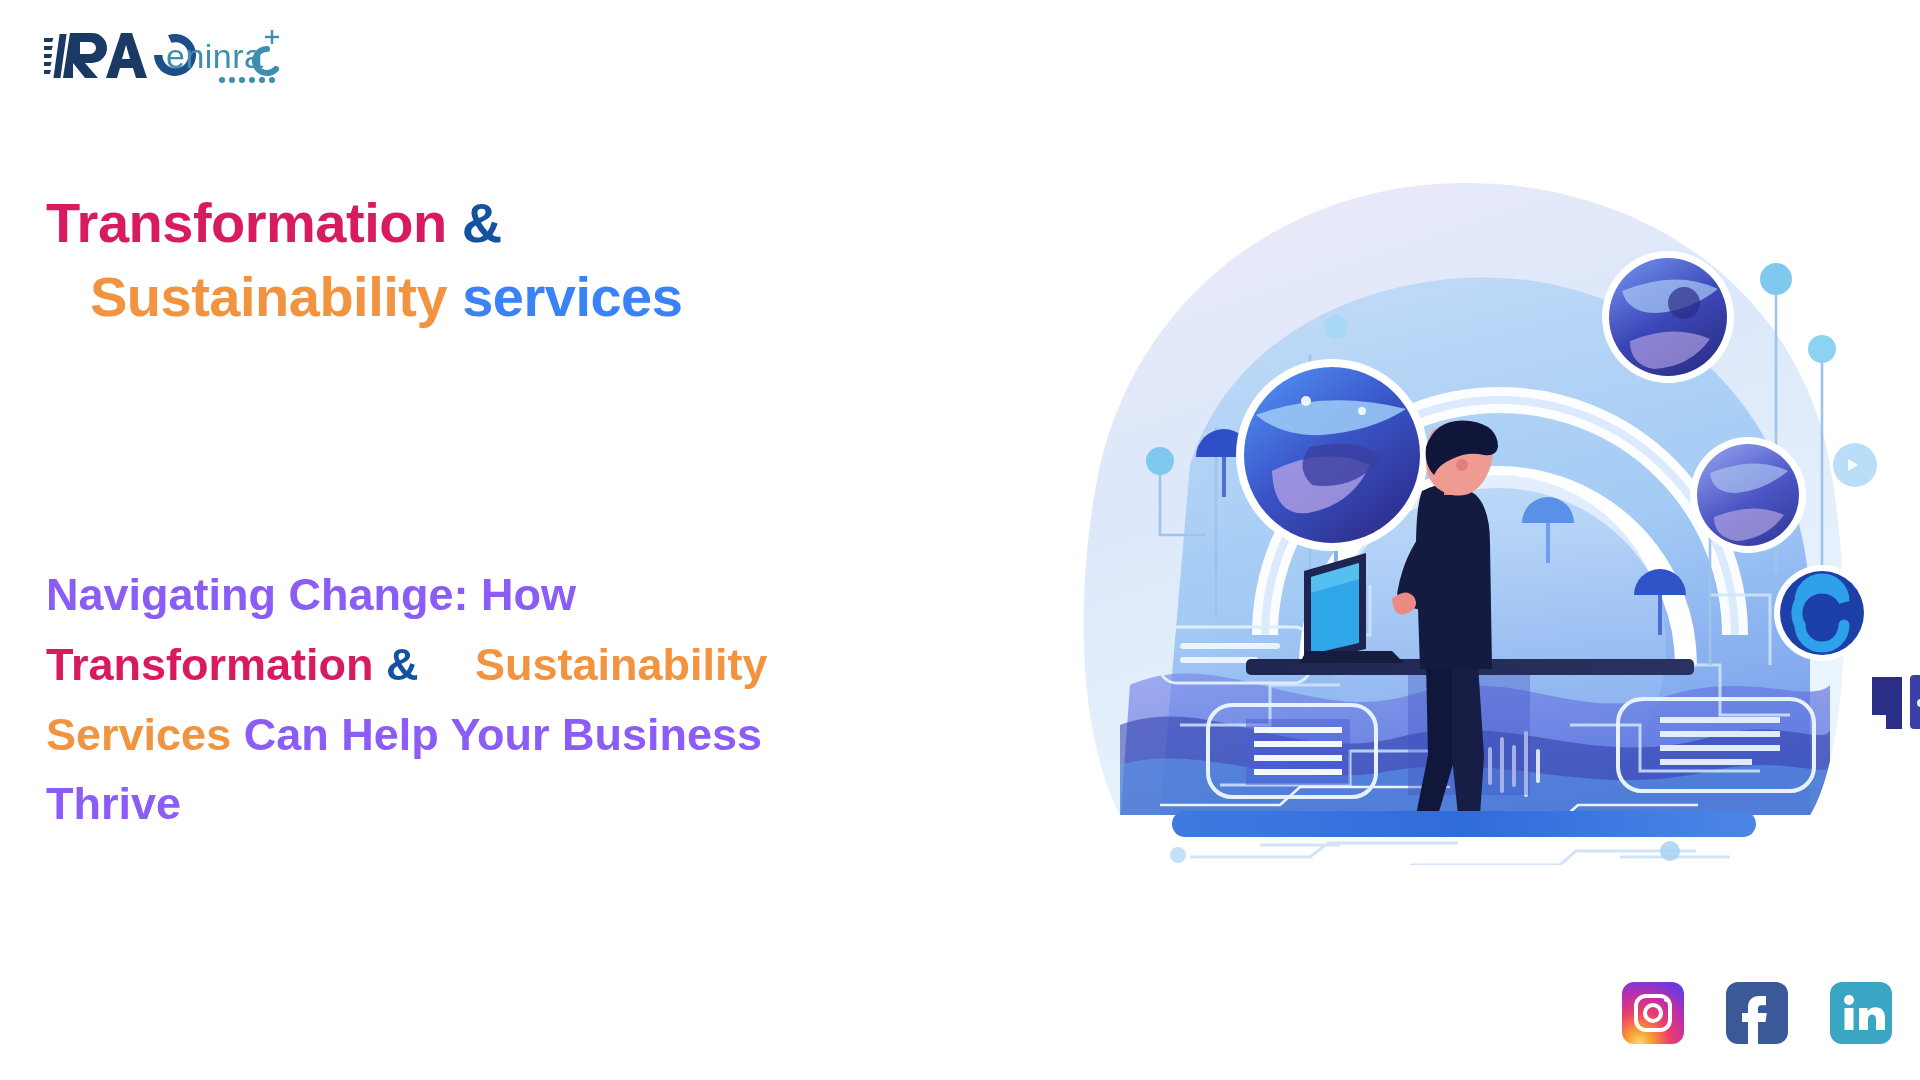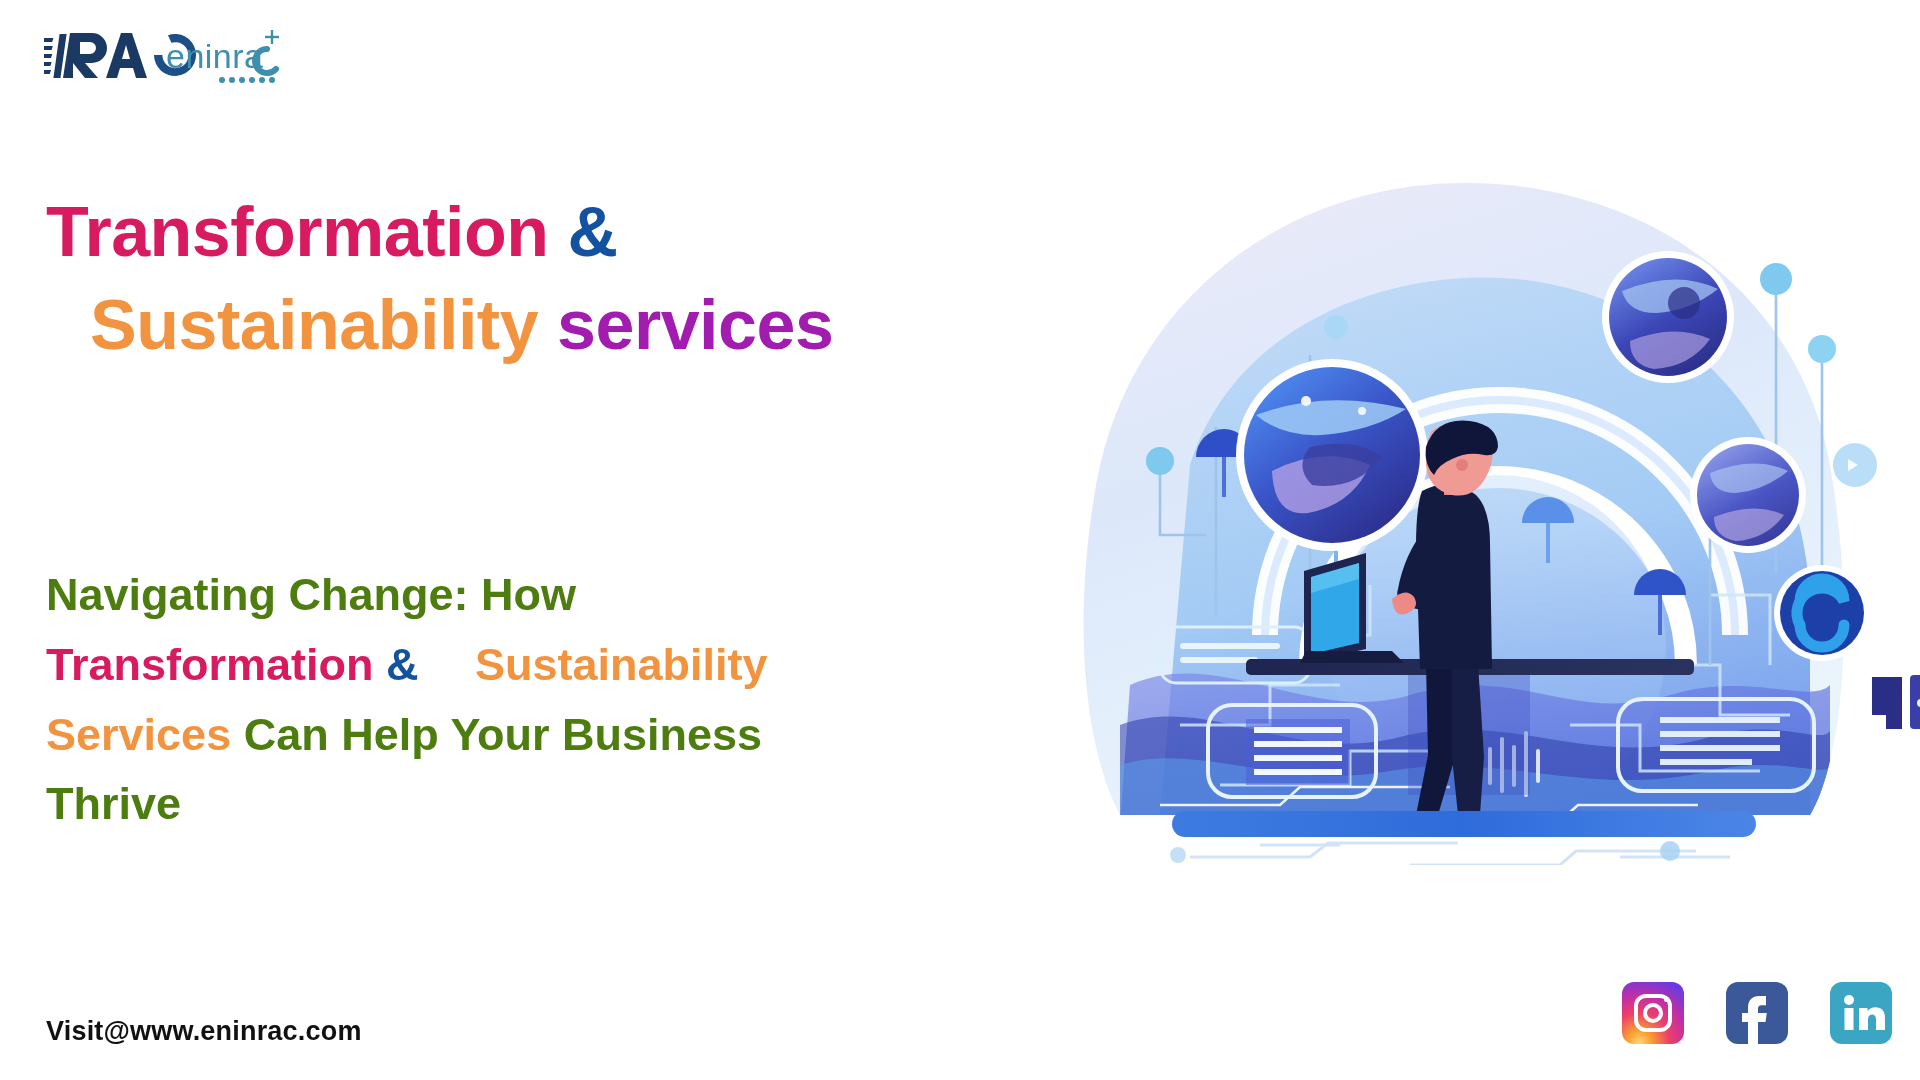--- a/index.html
+++ b/index.html
@@ -17,30 +17,30 @@
 
   
   .logo { position:absolute; left:44px; top:24px; width:260px; height:62px; }
   .logo svg { display:block; width:260px; height:62px; }
 
   
   .headline {
     position:absolute; left:46px; top:186px;
     width:880px;
     font-weight:700;
-    font-size:70px;
+    font-size:56px;
     line-height:1.33;
     letter-spacing:-0.5px;
   }
   .headline .ln { display:block; white-space:nowrap; }
   .c-pink   { color:#D81B60; }
   .c-blue   { color:#12529E; }
   .c-orange { color:#F2933F;margin-left:44px; }
-  .c-red    { color:#a21caf; }
-  .c-black  { color:#4d7c0f; }
+  .c-red    { color:#3b82f6; }
+  .c-black  { color:#8b5cf6; }
 
   
   .subhead {
     position:absolute; left:46px; top:560px;
     width:840px;
     font-weight:700;
     font-size:45px;
     line-height:1.55;
     color:#131313;
   }
@@ -128,21 +128,20 @@
     </svg>
   </div>
 
   <h1 class="headline">
     <span class="ln"><span class="c-pink">Transformation</span> <span class="c-blue">&amp;</span></span>
     <span class="ln"><span class="c-orange">Sustainability</span> <span class="c-red">services</span></span>
   </h1>
 
   <p class="subhead"><span class="c-black">Navigating Change: How </span><span class="c-pink">Transformation</span><span class="c-blue"> &amp; </span><span class="c-orange">Sustainability Services</span><span class="c-black"> Can Help Your Business Thrive</span></p>
 
-  <div class="visit">Visit@www.eninrac.com</div>
 
   <div class="socials">
     <a class="social ig">
       <span class="ring"></span>
       <span class="lens"></span>
       <span class="dot"></span>
     </a>
     <a class="social fb">
       <svg viewBox="0 0 62 62" xmlns="http://www.w3.org/2000/svg">
         <path d="M40 14 h-7 c-6.5 0 -11 4.3 -11 11.2 V31 h-6 v9 h6 v22 h10 V40 h7.5 l1.3 -9 H32 v-4.3 c0 -2.2 1 -3.4 3.3 -3.4 H40 z" fill="#ffffff"></path>

